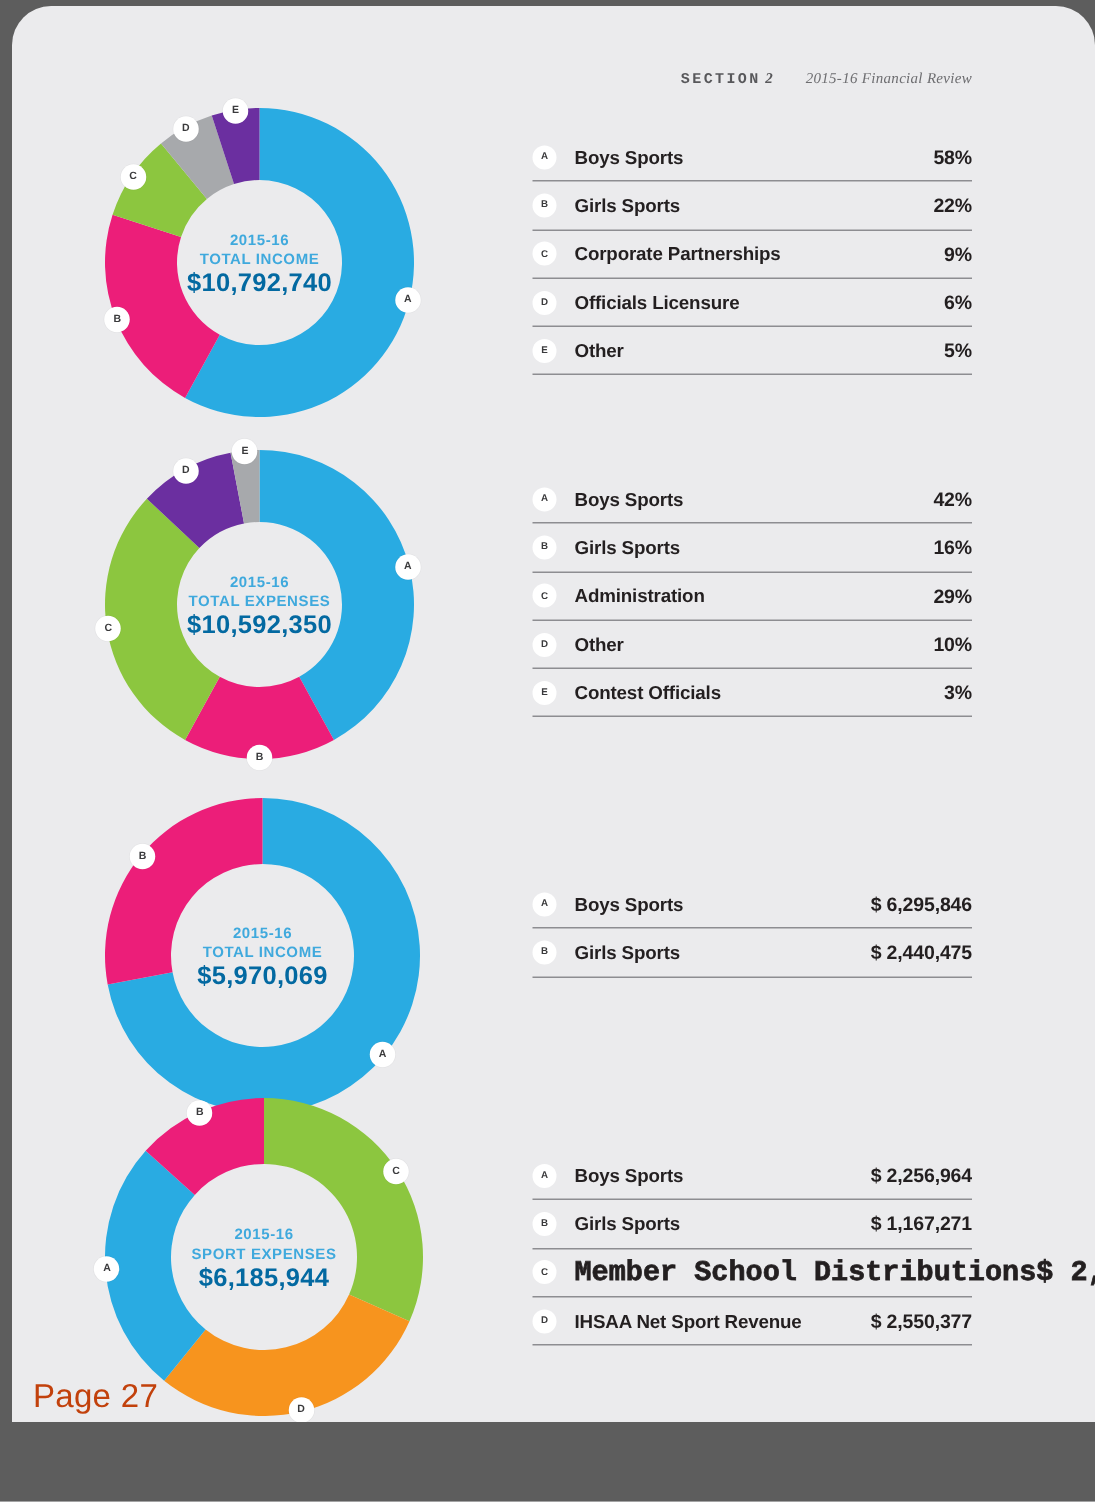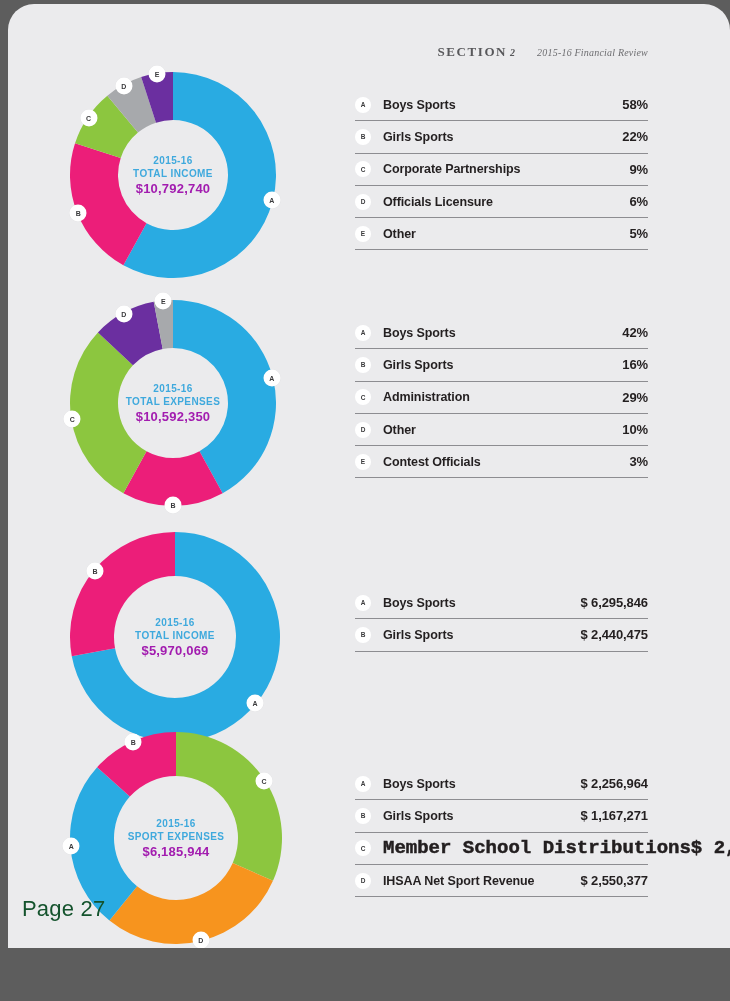--- a/index.html
+++ b/index.html
@@ -28,23 +28,23 @@
   .doc-header {
     position: absolute;
     right: 82px;
     top: 38px;
     display: flex;
     align-items: baseline;
     gap: 22px;
     white-space: nowrap;
   }
   .sec-label {
-    font-family: Liberation Serif, serif;
-    font-weight: bold;
-    font-size: 13px;
+    font-family: Liberation Mono, monospace;
+    font-weight: bold;
+    font-size: 10px;
     letter-spacing: 1.6px;
     color: #58585b;
     text-transform: uppercase;
     margin-top: 12px;
   }
   .sec-num {
     font-family: "Liberation Serif", serif;
     font-style: italic;
     font-weight: bold;
     font-size: 10px;
@@ -85,23 +85,23 @@
     pointer-events: none;
   }
   .dc-year, .dc-label {
     font-size: 10px;
     font-weight: bold;
     color: #3fa9dd;
     letter-spacing: .4px;
     line-height: 13px;
   }
   .dc-value {
-    font-size: 13px;
-    font-weight: bold;
-    color: #a21caf;
+    font-size: 17px;
+    font-weight: bold;
+    color: #0369a1;
     letter-spacing: .2px;
     line-height: 16px;
     margin-top: 1px;
   }
   .badge {
     position: absolute;
     width: 17px;
     height: 17px;
     border-radius: 50%;
     background: #ffffff;
@@ -164,23 +164,23 @@
     font-size: 19px;
     letter-spacing: 0px;
     font-family: Liberation Mono, monospace;
     -webkit-text-stroke: 0.5px #231f20;
   }
 
   
   #page-footer {
     position: absolute;
     left: 14px;
-    bottom: 26px;
+    bottom: 4px;
     font-size: 22px;
-    color: #14532d;
+    color: #c2410c;
     letter-spacing: .2px;
   }
 </style>
 </head>
 <body>
 
 <div id="page">
 
   <div class="doc-header">
     <div>

